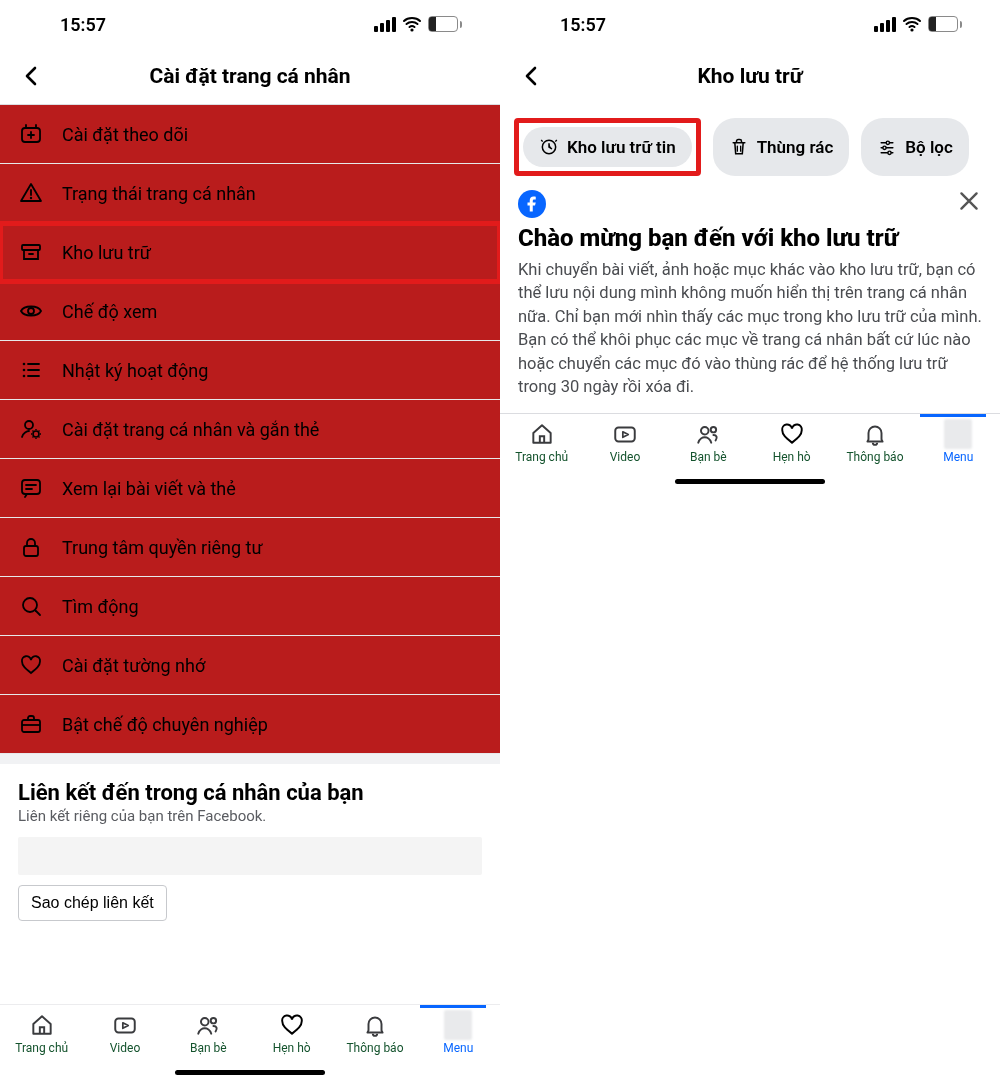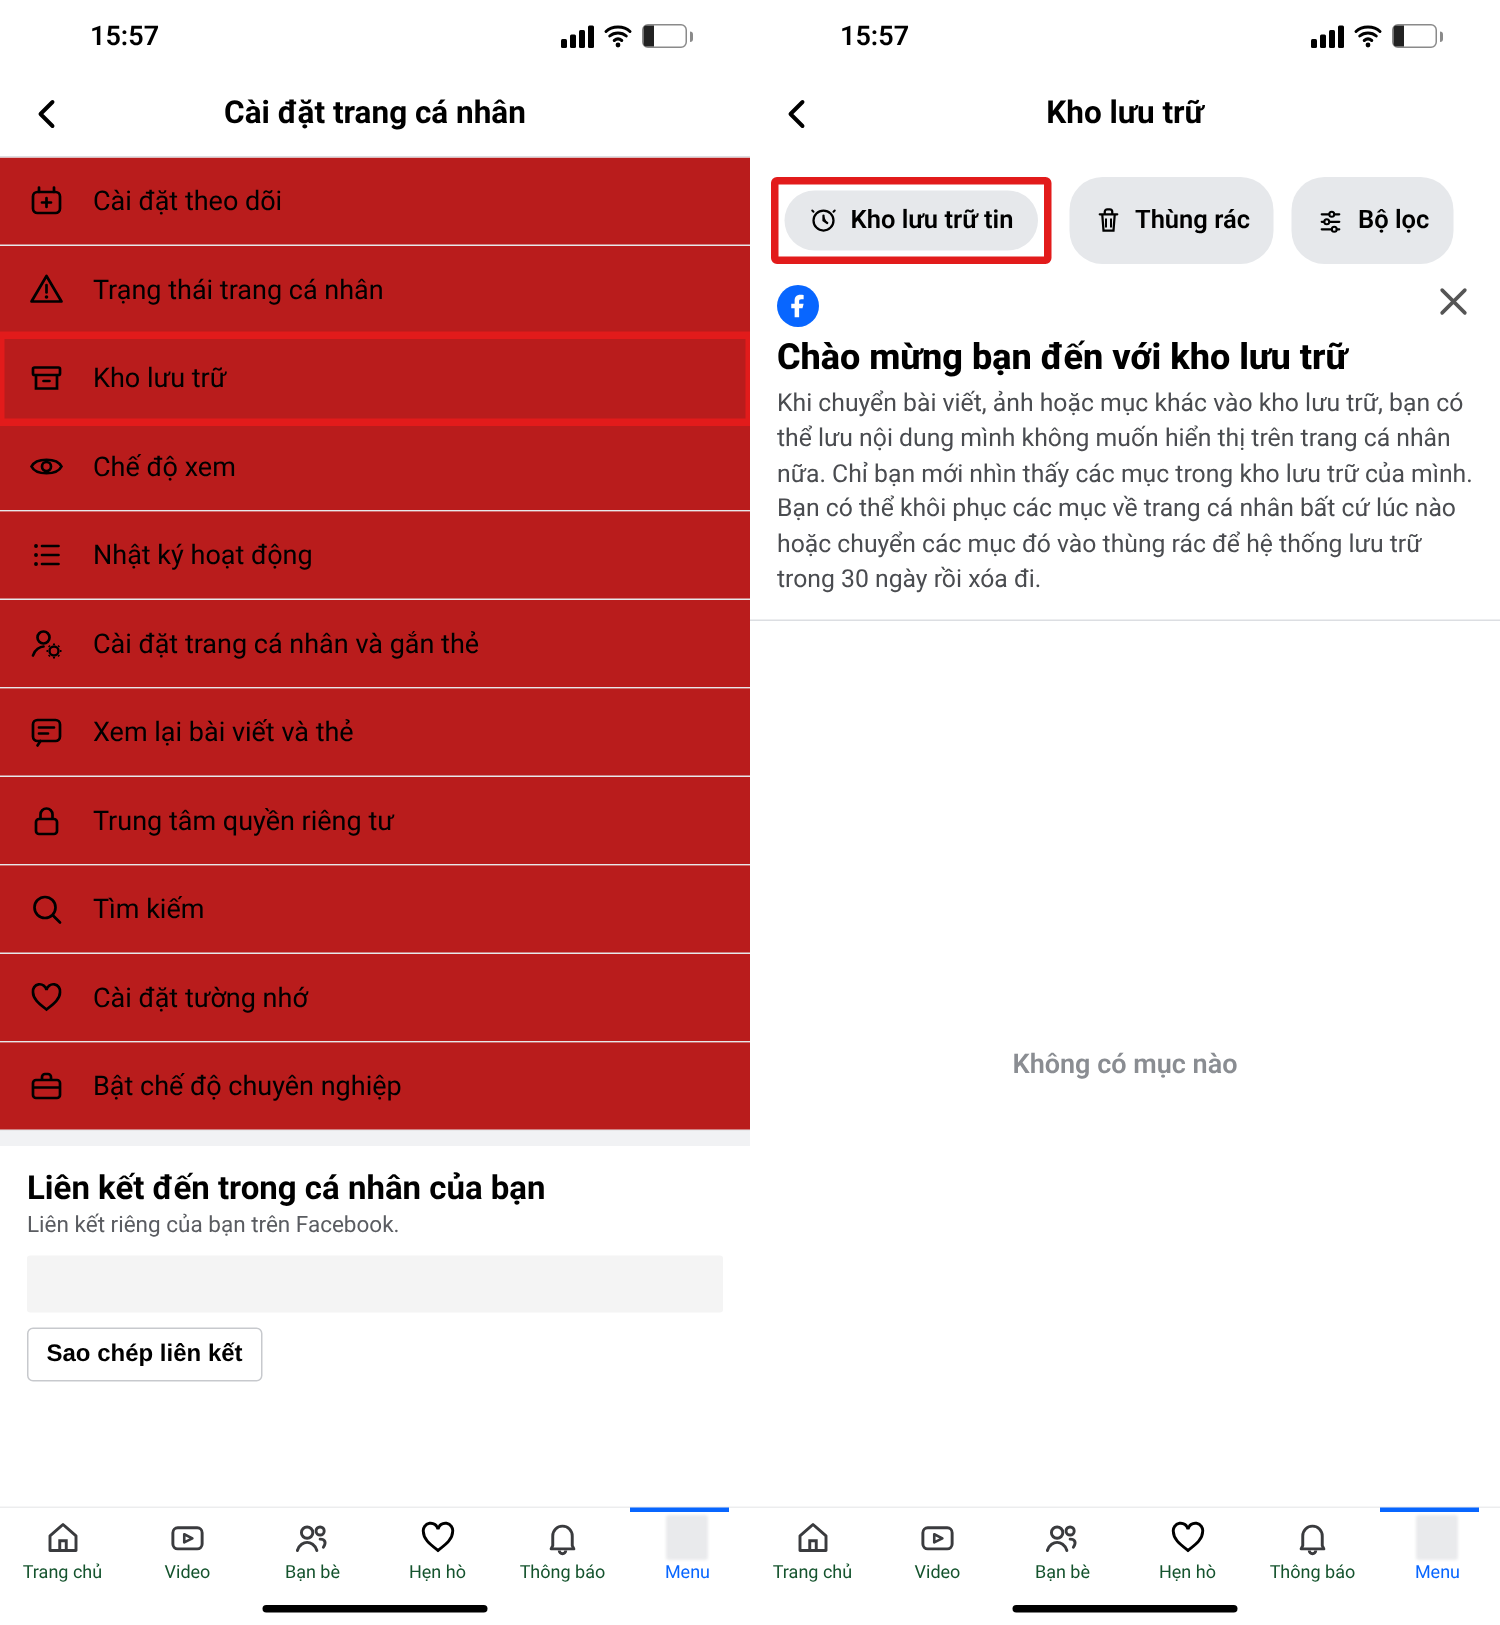--- a/index.html
+++ b/index.html
@@ -73,21 +73,21 @@
   .row .icon{width:26px;height:26px;display:flex;align-items:center;justify-content:center;flex:none;}
   .row .label{flex:1;}
   .highlight-red{outline:5px solid #e21b1b; outline-offset:-3px;}
 
   .section-head{padding:16px 18px 2px;}
   .section-title{font-size:22px;font-weight:700;}
   .section-sub{font-size:15px;color:#5a5c61;margin-top:2px;}
 
   .blurred-strip{height:38px;margin:10px 18px 10px; background:#f4f4f4; border-radius:2px; filter:blur(0.5px);}
   .copy-btn{
-    margin:0 0 0 18px; border:1px solid #c7c9cd; background:#fff; padding:8px 12px; font-size:16px; border-radius:4px; cursor:pointer;font-weight:bold;
+    margin:0 0 0 18px; border:1px solid #c7c9cd; background:#fff; padding:8px 12px; font-size:16px; border-radius:4px; cursor:pointer;
   }
 
   
   .chips{display:flex; gap:12px; padding:14px; flex-wrap:wrap;}
   .chip{
     display:inline-flex; align-items:center; gap:8px; background:#e6e8eb; border-radius:22px;
     padding:10px 16px; font-size:17px; font-weight:600; cursor:pointer;
   }
   .chip .cicon{width:20px;height:20px;display:flex;align-items:center;justify-content:center;}
   .chip-wrap-hl{border:5px solid #e21b1b; padding:4px; border-radius:4px; display:inline-flex;}
@@ -332,21 +332,21 @@
           </svg>
         </span>
       <span class="label">Trung tâm quyền riêng tư</span>
     </div>
     <div class="row">
       <span class="icon">
           <svg width="24" height="24" viewBox="0 0 24 24">
             <use href="#i-search"></use>
           </svg>
         </span>
-      <span class="label">Tìm kiếm</span>
+      <span class="label">Tìm động</span>
     </div>
     <div class="row">
       <span class="icon">
           <svg width="24" height="24" viewBox="0 0 24 24">
             <use href="#i-heart"></use>
           </svg>
         </span>
       <span class="label">Cài đặt tường nhớ</span>
     </div>
     <div class="row">
@@ -490,23 +490,20 @@
     <div class="fb-logo">
       <svg width="18" height="18" viewBox="0 0 24 24">
           <path d="M13 22v-8h3l1-4h-4V8c0-1.2.4-2 2-2h2V2.2C16.5 2.1 15.4 2 14 2c-3 0-5 1.8-5 5.2V10H6v4h3v8h4z" fill="#fff"></path>
         </svg>
     </div>
     <h2>Chào mừng bạn đến với kho lưu trữ</h2>
     <p>Khi chuyển bài viết, ảnh hoặc mục khác vào kho lưu trữ, bạn có thể lưu nội dung mình không muốn hiển thị trên trang cá nhân nữa. Chỉ bạn mới nhìn thấy các mục trong kho lưu trữ của mình. Bạn có thể khôi phục các mục về trang cá nhân bất cứ lúc nào hoặc chuyển các mục đó vào thùng rác để hệ thống lưu trữ trong 30 ngày rồi xóa đi.</p>
   </div>
   <div class="divider"></div>
 
-  <div class="empty-msg">
-    <span>Không có mục nào</span>
-  </div>
 
   <div class="tabbar">
     <div class="menu-active-bar"></div>
     <div class="tab">
         <span class="ticon">
           <svg width="26" height="26" viewBox="0 0 24 24" fill="none">
             <use href="#i-home"></use>
           </svg>
         </span>
         <span>Trang chủ</span>

